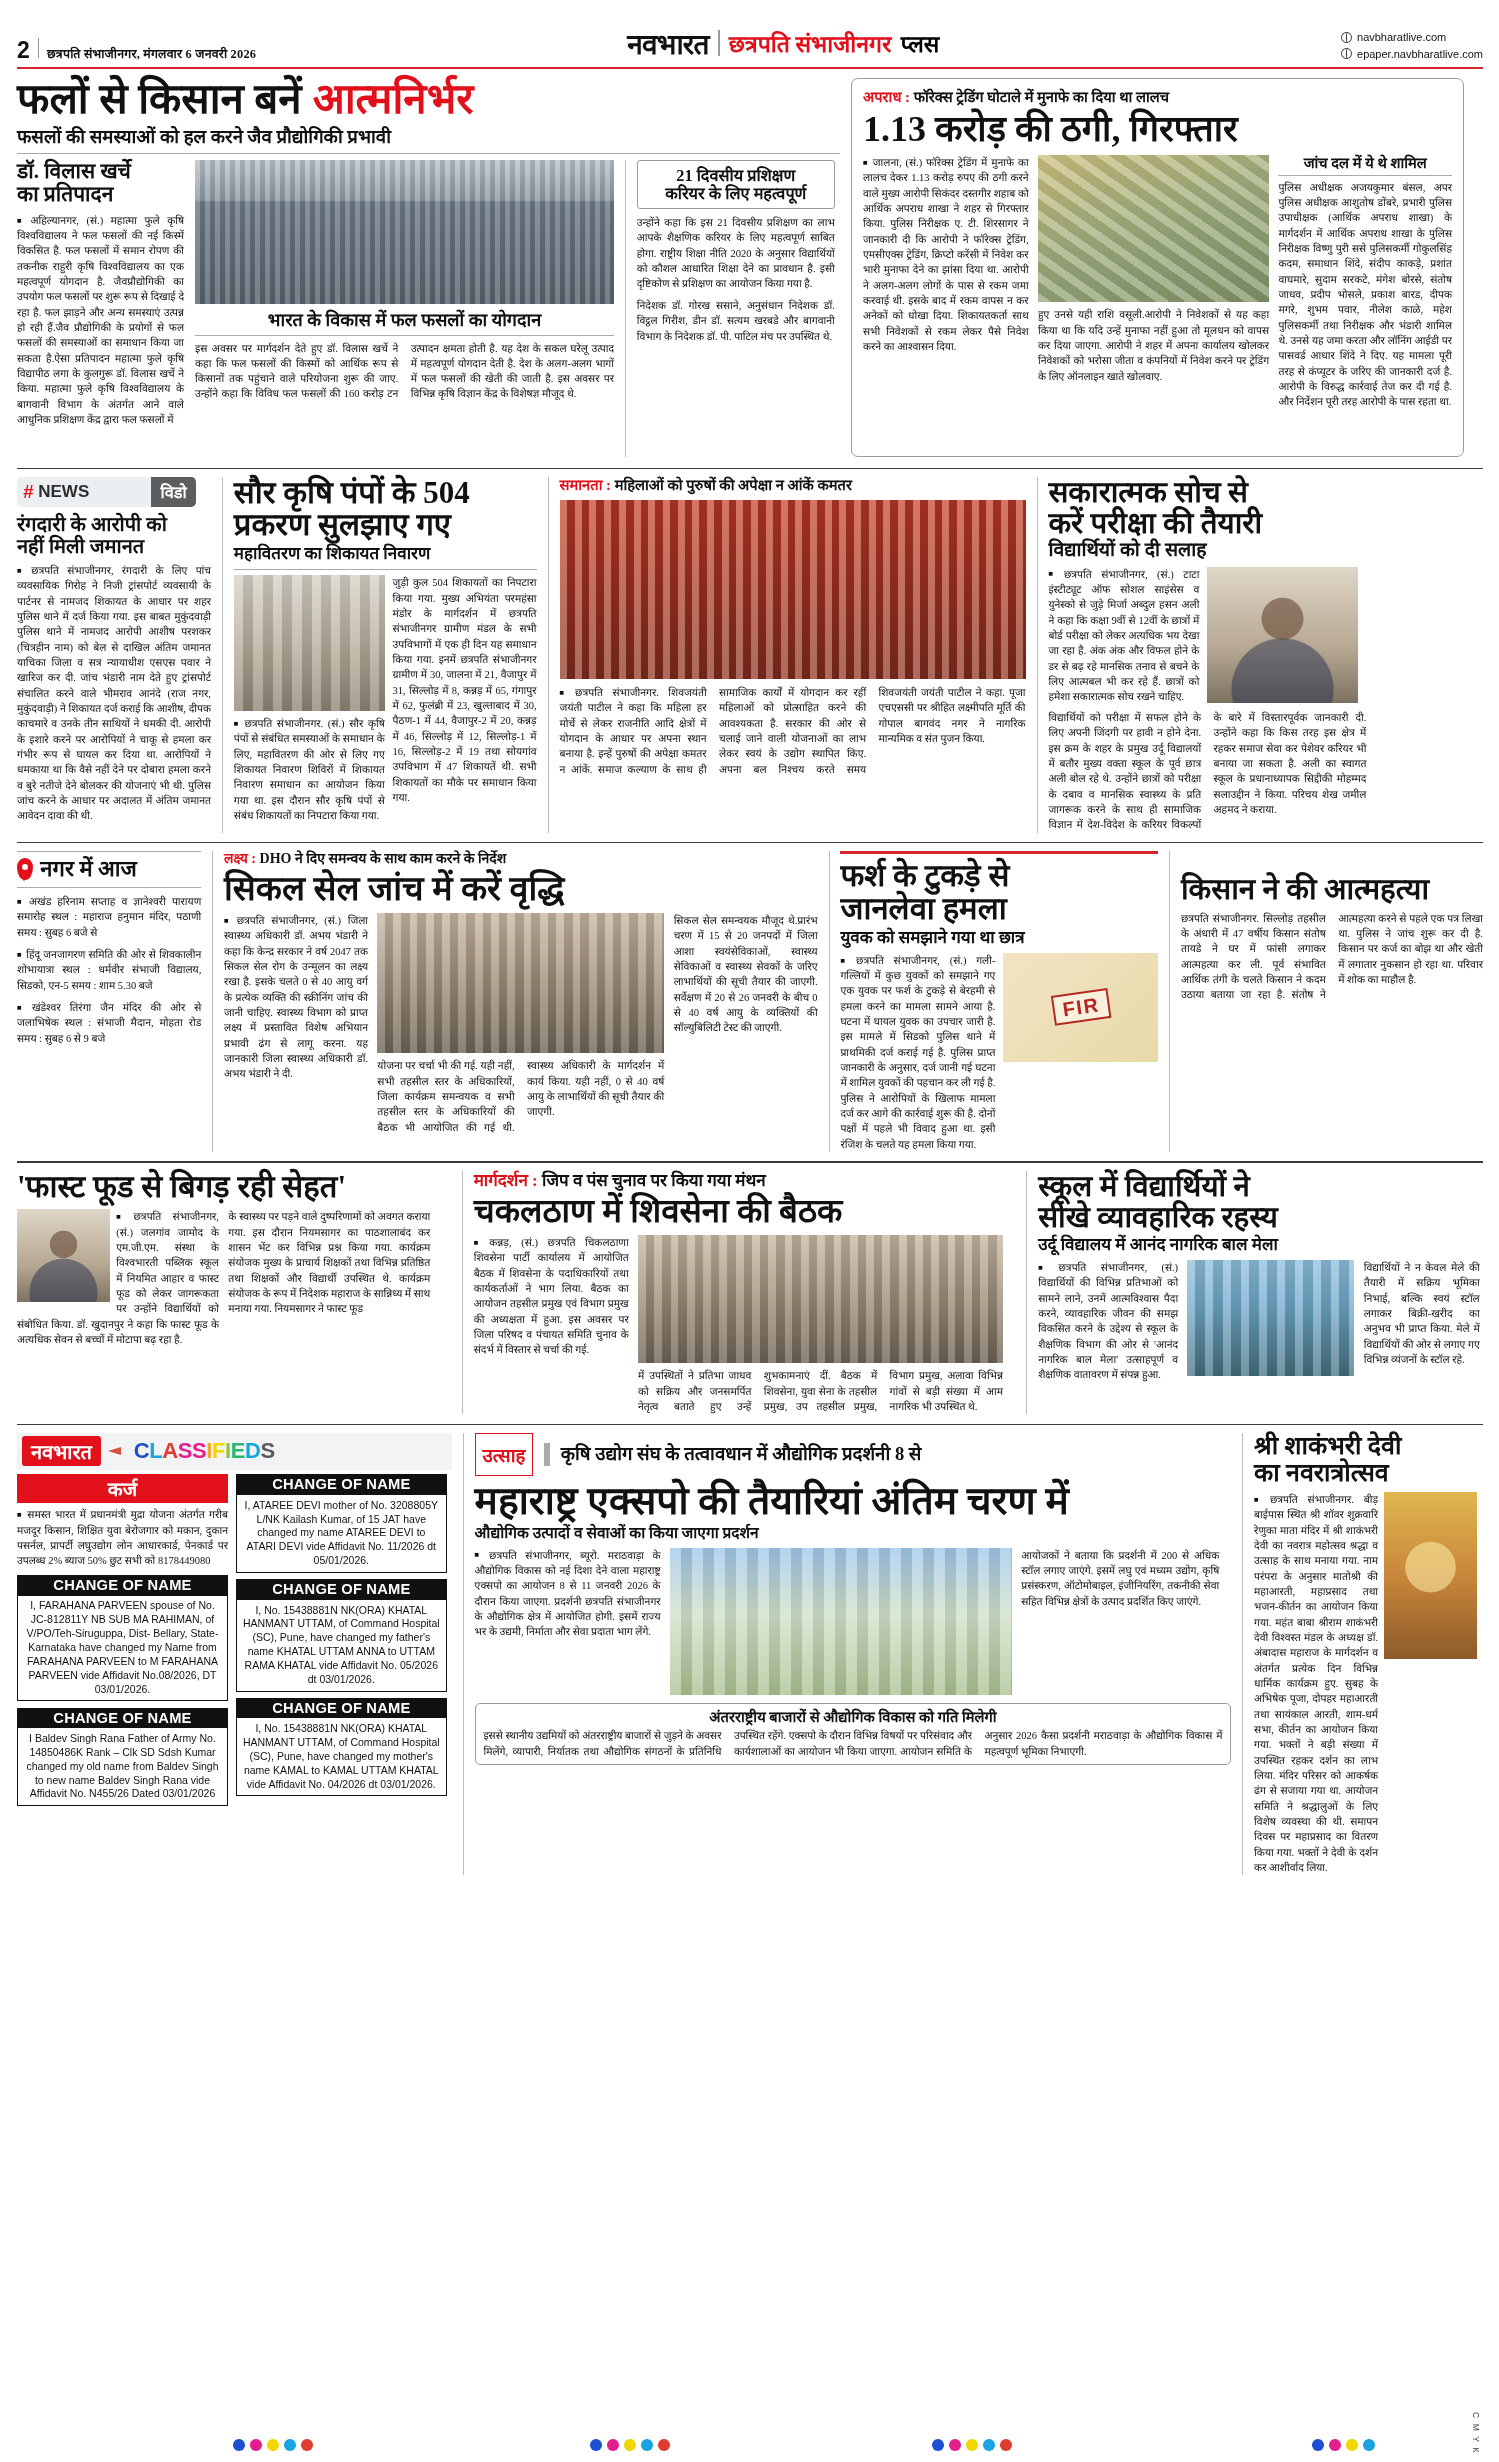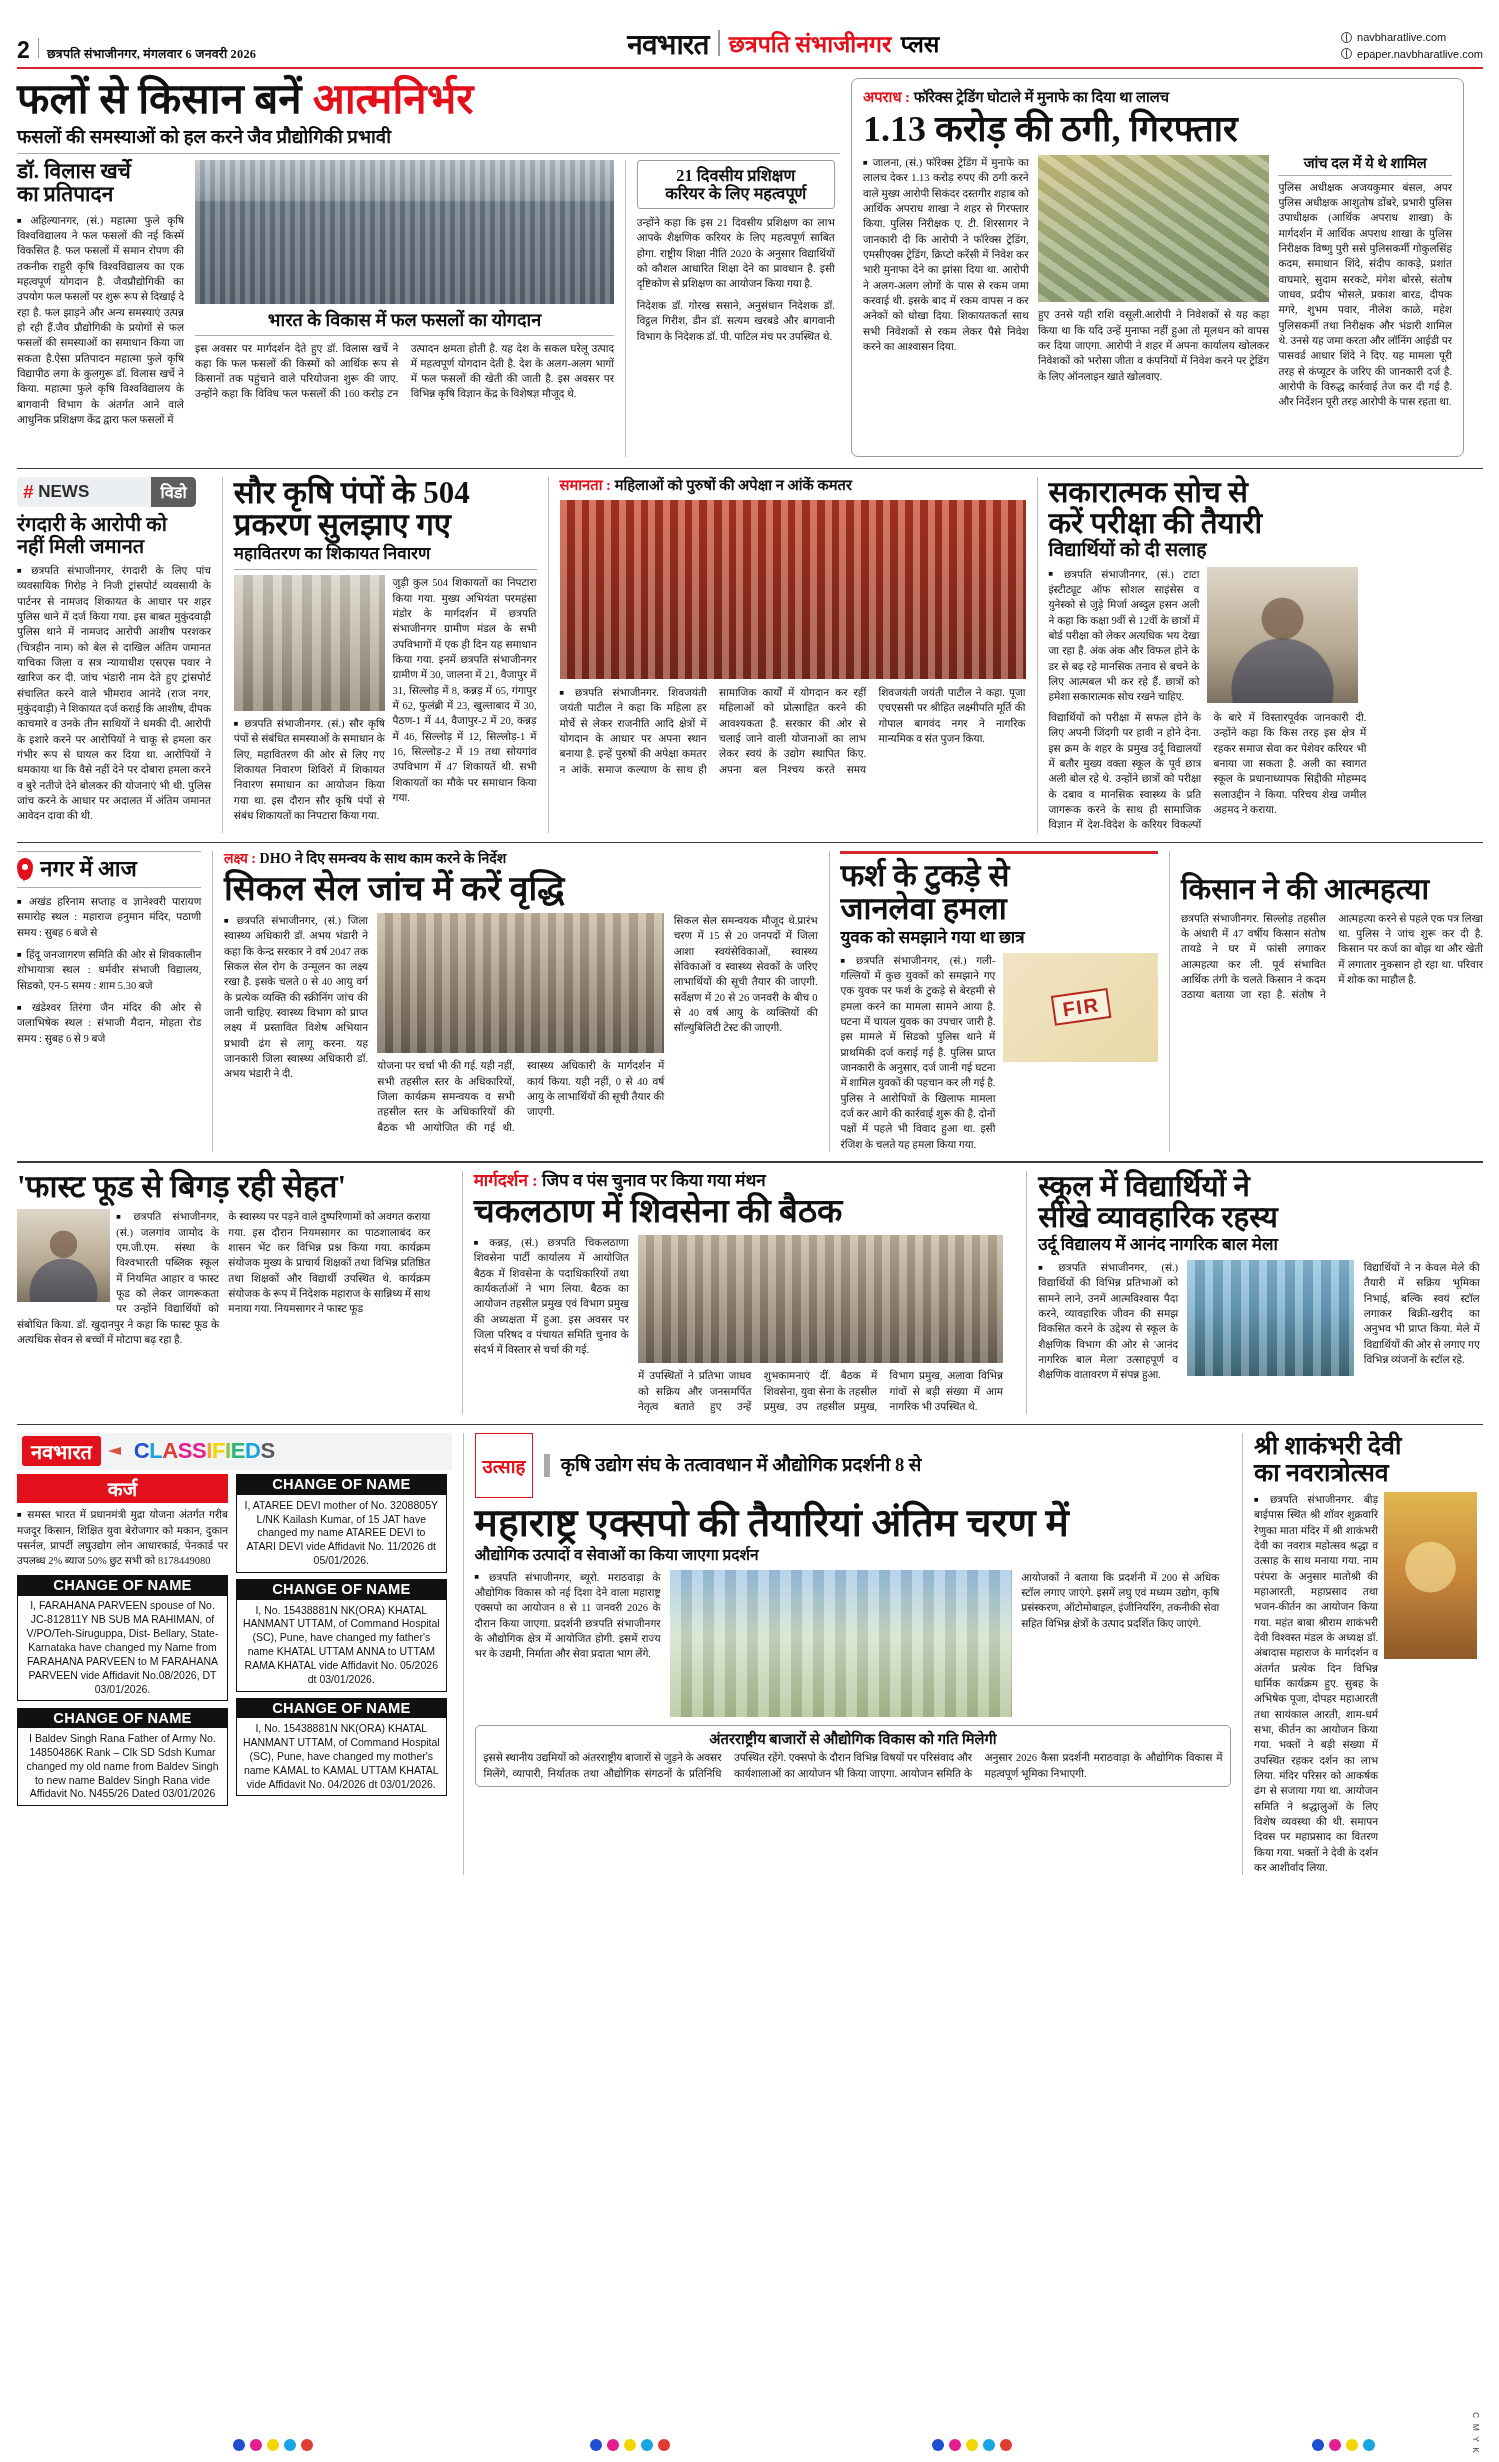--- a/index.html
+++ b/index.html
@@ -414,21 +414,21 @@
           <div class="con-head">CHANGE OF NAME</div>
           <div class="con-body">I, No. 15438881N NK(ORA) KHATAL HANMANT UTTAM, of Command Hospital (SC), Pune, have changed my mother's name KAMAL to KAMAL UTTAM KHATAL vide Affidavit No. 04/2026 dt 03/01/2026.</div>
         </div>
       </div>
     </div>
 
     <div class="divider-v"></div>
 
     <div style="width:757px;">
       <div style="display:flex; align-items:center; gap:11px;">
-        <span style="border:1.6px solid #e1101b; color:#e1101b; font-weight:bold; font-size:18.6px; padding:19px 7px;">उत्साह</span>
+        <span style="border:1.6px solid #e1101b; color:#e1101b; font-weight:bold; font-size:18.6px; padding:8px 7px;">उत्साह</span>
         <span style="width:5.4px; height:23px; background:#aaa; display:inline-block;"></span>
         <span class="kicker" style="font-size:18.6px;">कृषि उद्योग संघ के तत्वावधान में औद्योगिक प्रदर्शनी 8 से</span>
       </div>
       <div class="hl-xxl" style="font-size:39px; margin:4.7px 0 3.9px;">महाराष्ट्र एक्सपो की तैयारियां अंतिम चरण में</div>
       <div class="sub" style="font-size:15.5px; margin-bottom:5.4px;">औद्योगिक उत्पादों व सेवाओं का किया जाएगा प्रदर्शन</div>
       <div style="display:flex; gap:9.3px;">
         <div style="width:186px;" class="body-txt"><span class="lead">छत्रपति संभाजीनगर, ब्यूरो. मराठवाड़ा के औद्योगिक विकास को नई दिशा देने वाला महाराष्ट्र एक्सपो का आयोजन 8 से 11 जनवरी 2026 के दौरान किया जाएगा. प्रदर्शनी छत्रपति संभाजीनगर के औद्योगिक क्षेत्र में आयोजित होगी. इसमें राज्य भर के उद्यमी, निर्माता और सेवा प्रदाता भाग लेंगे.</span></div>
         <div style="width:342px;">
           <div class="photo ph-expo" style="height:147px;"></div>
         </div>

